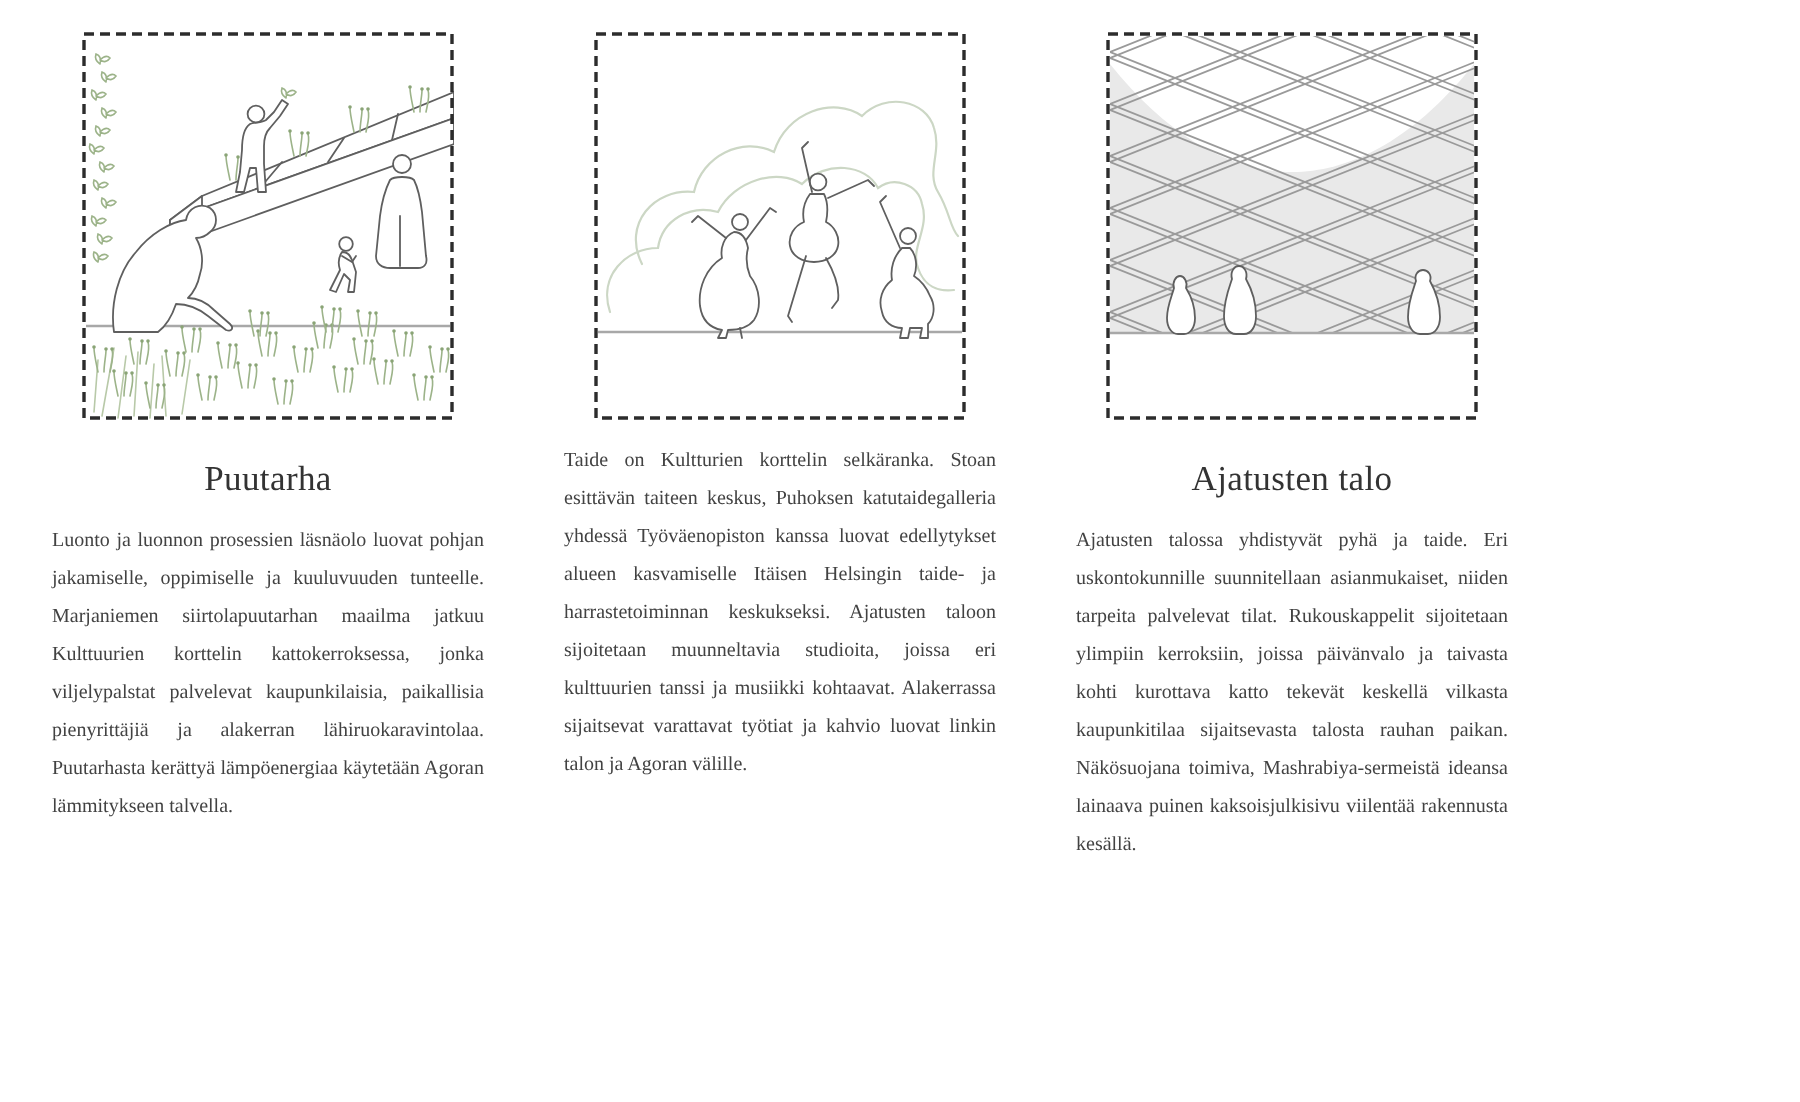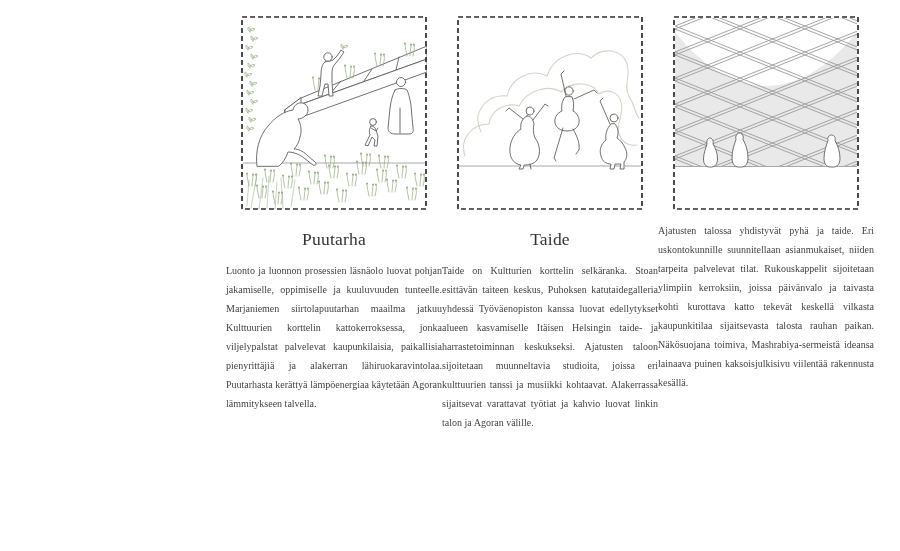--- a/index.html
+++ b/index.html
@@ -5,23 +5,24 @@
   html,body{margin:0;padding:0;background:#ffffff;}
   .page{
     position:relative;
     width:900px;height:551px;
     background:#ffffff;
     font-family:"Liberation Serif", serif;
     overflow:hidden;
   }
   .columns{
     display:flex;
-    justify-content:flex-end;
+    justify-content:flex-start;
     padding:16px 26px 0 26px;
     box-sizing:border-box;
+    gap:40px;
   }
   .col{width:216px;display:flex;flex-direction:column;}
   .figure-box{width:186px;height:194px;margin:0 auto;}
   .figure-box svg{display:block;}
   .section-title{
     margin:19px 0 0 0;
     text-align:center;
     font-size:17.5px;
     font-weight:400;
     color:#333333;
@@ -177,21 +178,20 @@
 
           <g>
             <path class="wf" d="M154,108 C150,112 148,118 149,124 C144,128 142,134 144,140 C145,145 149,148 154,148 L153,153 L157,153 L158,148 L164,148 L163,153 L167,153 L167,146 C170,143 171,137 168,132 C166,127 163,124 160,122 C162,117 161,111 158,108 Z"></path>
             <circle class="wf" cx="157" cy="102" r="4"></circle>
             <path class="ln" d="M153,108 L143,85 L146,82"></path>
           </g>
 
           <rect class="dash" x="1" y="1" width="184" height="192"></rect>
         </svg>
       </div>
-      <h2 class="section-title">Taide</h2>
       <p class="section-body">Taide on Kultturien korttelin selkäranka. Stoan esittävän taiteen keskus, Puhoksen katutaidegalleria yhdessä Työväenopiston kanssa luovat edellytykset alueen kasvamiselle Itäisen Helsingin taide- ja harrastetoiminnan keskukseksi. Ajatusten taloon sijoitetaan muunneltavia studioita, joissa eri kulttuurien tanssi ja musiikki kohtaavat. Alakerrassa sijaitsevat varattavat työtiat ja kahvio luovat linkin talon ja Agoran välille.</p>
     </section>
 
     <section class="col">
       <div class="figure-box">
         <svg width="186" height="194" viewBox="0 0 186 194">
 
           <svg x="2" y="2" width="182" height="148" viewBox="0 0 182 148">
             <rect class="wall" x="0" y="0" width="182" height="148"></rect>
             <path class="sky" d="M0,0 H182 V14 C150,54 118,68 91,68 C64,68 32,54 0,14 Z"></path>
@@ -205,17 +205,18 @@
 
           <g>
             <path class="wf" d="M36,151 C33,151 30.5,148 30.5,143 C30.5,137 33,132 34,128 C33,125 35,122 37,122 C39,122 41,125 40,128 C42.5,132 44.5,137 44.5,143 C44.5,148 42,151 39,151 Z"></path>
             <path class="wf" d="M65,151 C61.5,151 59,147.5 59,142 C59,134 61.5,128 63,123.5 C62,120 64,117 66.5,117 C69,117 71,120 70,123.5 C72.5,128 75,134 75,142 C75,147.5 72.5,151 69,151 Z"></path>
             <path class="wf" d="M157,151 C153.5,151 151,147.5 151,142.5 C151,135 153.5,129 155,124.5 C154,121.5 156,119 158.5,119 C161,119 163,121.5 162,124.5 C164.5,129 167,135 167,142.5 C167,147.5 164.5,151 161,151 Z"></path>
           </g>
 
           <rect class="dash" x="1" y="1" width="184" height="192"></rect>
         </svg>
       </div>
+      <h2 class="section-title">Ajatusten talo</h2>
       <p class="section-body">Ajatusten talossa yhdistyvät pyhä ja taide. Eri uskontokunnille suunnitellaan asianmukaiset, niiden tarpeita palvelevat tilat. Rukouskappelit sijoitetaan ylimpiin kerroksiin, joissa päivänvalo ja taivasta kohti kurottava katto tekevät keskellä vilkasta kaupunkitilaa sijaitsevasta talosta rauhan paikan. Näkösuojana toimiva, Mashrabiya-sermeistä ideansa lainaava puinen kaksoisjulkisivu viilentää rakennusta kesällä.</p>
     </section>
 
   </div>
 </div>
 
 </body></html>

